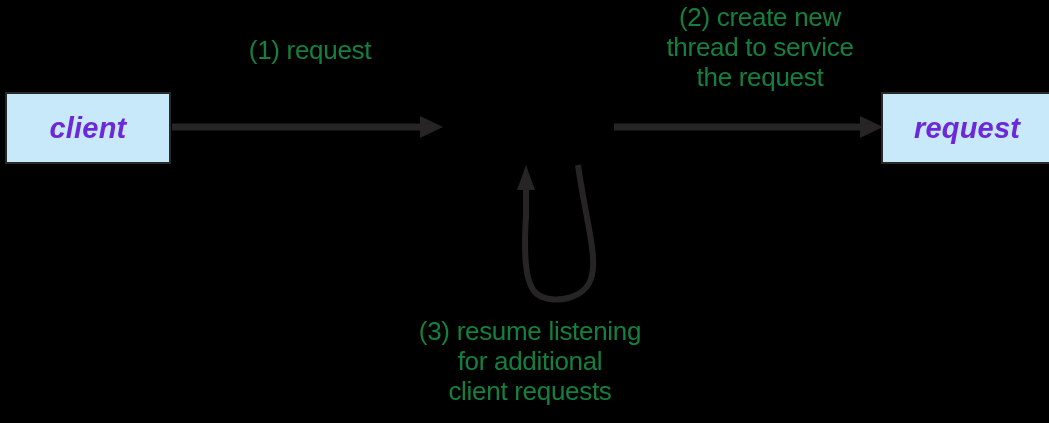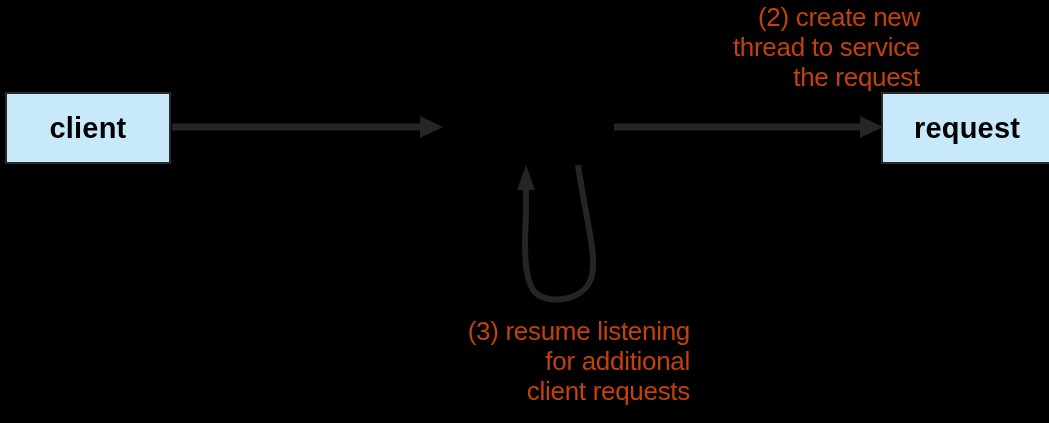--- a/index.html
+++ b/index.html
@@ -23,48 +23,49 @@
     background: #c7e9fa;
     border: 2px solid #2a2a2a;
     display: flex;
     align-items: center;
     justify-content: center;
   }
   .node-label {
     font-family: "Liberation Sans", sans-serif;
     font-weight: bold;
     font-size: 29px;
-    color: #000000;
+    color: #6d28d9;
     letter-spacing: 0.2px;
     line-height: 1;
     white-space: nowrap;
+    font-style: italic;
   }
 
   #node-client  { left: 5px;   top: 92px; width: 166px; height: 72px; }
   #node-server  { left: 441px; top: 92px; width: 172px; height: 72px; }
   #node-thread  { left: 881px; top: 92px; width: 172px; height: 72px; }
 
   
   #arrow-layer {
     position: absolute;
     left: 0;
     top: 0;
     width: 1049px;
     height: 423px;
     pointer-events: none;
   }
 
   
   .caption {
     position: absolute;
-    color: #c2410c;
+    color: #15803d;
     font-family: "Liberation Sans", sans-serif;
     font-size: 26px;
     line-height: 30px;
-    text-align: right;
+    text-align: center;
     white-space: pre;
     letter-spacing: -0.3px;
   }
   #caption-1 { left: 190px; top: 35px;  width: 240px; }
   #caption-2 { left: 600px; top: 2px;   width: 320px; }
   #caption-3 { left: 370px; top: 316px; width: 320px; }
 </style>
 </head>
 <body>
 
@@ -94,20 +95,21 @@
 
   <div class="node" id="node-client">
     <span class="node-label">client</span>
   </div>
 
 
   <div class="node" id="node-thread">
     <span class="node-label">request</span>
   </div>
 
+  <div class="caption" id="caption-1">(1) request</div>
 
   <div class="caption" id="caption-2">(2) create new
 thread to service
 the request</div>
 
   <div class="caption" id="caption-3">(3) resume listening
 for additional
 client requests</div>
 
 </div>

